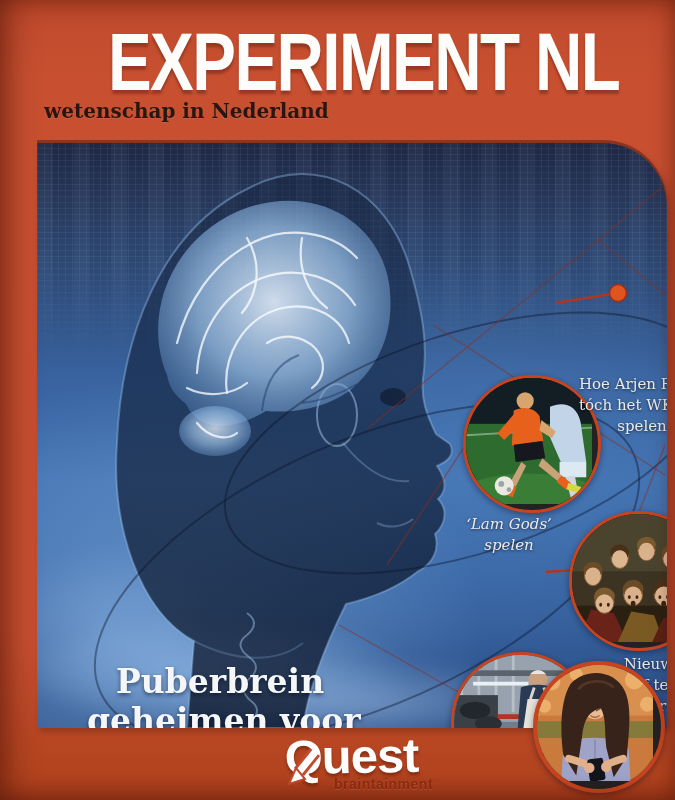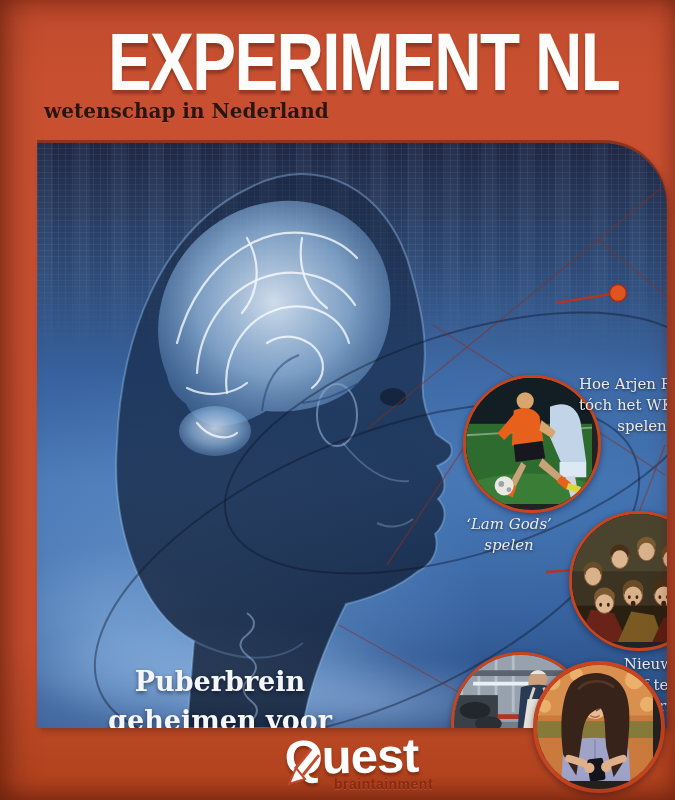--- a/index.html
+++ b/index.html
@@ -54,21 +54,21 @@
   .caption{position:absolute;text-align:center;color:#eceae4;z-index:3;
     font-family:"DejaVu Serif","Liberation Serif",serif;font-size:15px;line-height:21px;
     text-shadow:0 1px 3px rgba(0,0,25,.65);}
   .caption span{display:block;white-space:nowrap;}
   .cap-robben{left:542px;top:231px;width:126px;}
   .cap-lamgods{left:408px;top:371px;width:128px;font-style:italic;}
   .cap-witlof{left:562px;top:511px;width:104px;}
 
   
   .headline{position:absolute;left:50px;top:519px;width:266px;text-align:center;z-index:3;
-    font-family:"DejaVu Serif","Liberation Serif",serif;font-weight:bold;font-size:27px;line-height:39px;
+    font-family:"DejaVu Serif","Liberation Serif",serif;font-weight:bold;font-size:33px;line-height:39px;
     color:#f4f6f8;text-shadow:0 2px 4px rgba(0,5,25,.55);}
   .headline span{display:block;white-space:nowrap;}
 
   
   .quest{position:absolute;left:286px;top:733px;width:175px;height:62px;z-index:5;}
   .quest-word{position:absolute;left:0;top:-4px;font-weight:bold;font-size:48px;letter-spacing:-1px;
     color:#fff;text-shadow:0 3px 3px rgba(90,25,8,.5);transform:scaleX(1.02) rotate(-1deg);}
   .quest-arrow{position:absolute;left:1px;top:13px;}
   .quest-tagline{position:absolute;left:48px;top:43px;font-weight:bold;font-size:14px;
     letter-spacing:.5px;color:#8f2c12;text-shadow:0 1px 0 rgba(255,255,255,.15);}

